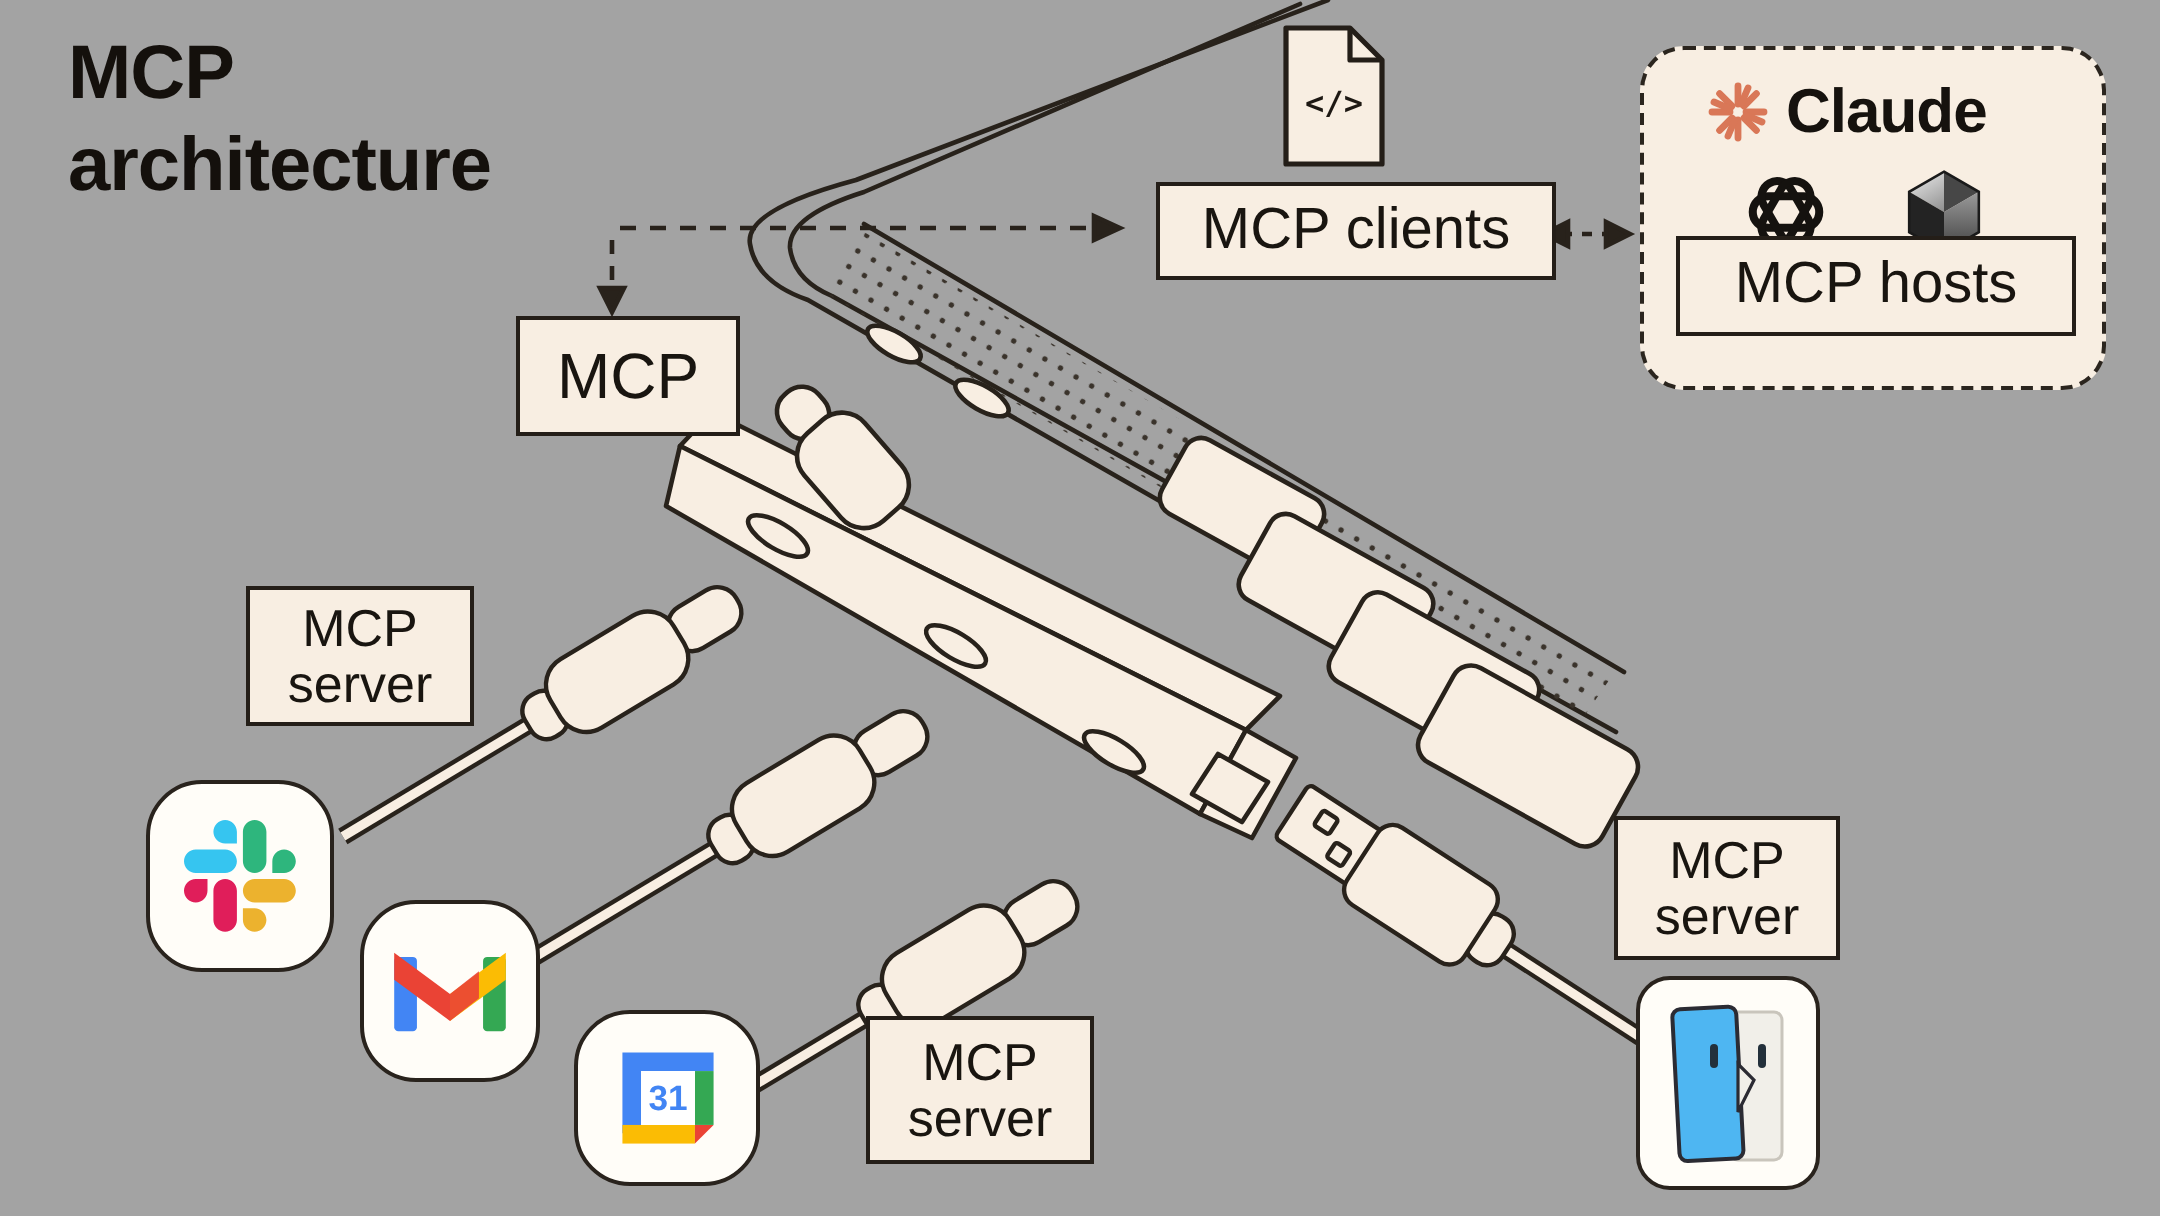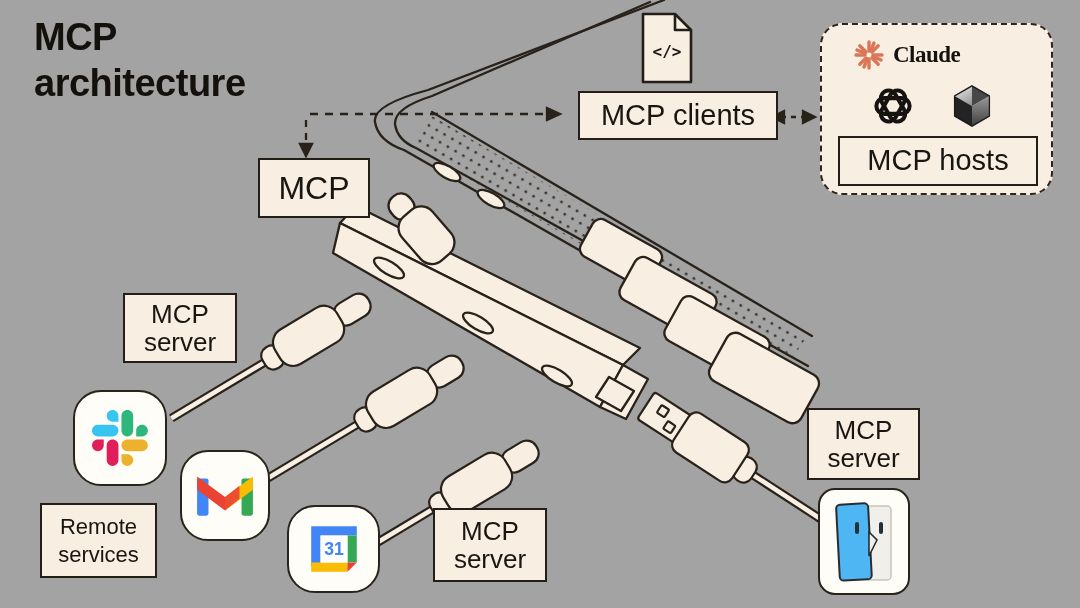--- a/index.html
+++ b/index.html
@@ -22,21 +22,21 @@
   }
   .tile{
     background:#fffdf8;border:2.3px solid #29231d;border-radius:28px;
     display:flex;align-items:center;justify-content:center;box-sizing:border-box;
   }
   .hosts{
     left:820px;top:23px;width:233px;height:172px;box-sizing:border-box;
     border:2.6px dashed #2b251e;border-radius:22px;background:#f8eee2;
   }
   .claude-row{position:absolute;left:30px;top:13px;display:flex;align-items:center;gap:7px;}
-  .claude-word{font-family:Liberation Serif, serif;font-weight:700;font-size:23px;color:#16120e;letter-spacing:-0.5px;}
+  .claude-word{font-family:Liberation Sans, sans-serif;font-weight:700;font-size:31px;color:#16120e;letter-spacing:-0.5px;}
   .codefile{left:640px;top:12px;width:54px;height:72px;}
   .codefile span{
     position:absolute;left:0;top:30px;width:100%;text-align:center;
     font-family:"DejaVu Sans Mono",monospace;font-weight:700;font-size:16px;color:#1d1813;
   }
   .clientpy{left:607px;top:144px;width:140px;text-align:center;font-size:26px;font-weight:500;color:#191510;}
 </style>
 </head>
 <body>
 
@@ -175,42 +175,39 @@
         <rect x="-19" y="-9" width="38" height="18" rx="9" transform="rotate(120)"></rect>
       </g>
     </svg>
     <svg class="abs" style="left:128px;top:58px;" width="44" height="46" viewBox="-24 -24 48 48">
       <polygon points="0,-22 19,-11 0,0 -19,-11" fill="url(#cubeTop)"></polygon>
       <polygon points="0,-22 19,-11 0,0" fill="#474747"></polygon>
       <polygon points="-19,-11 0,0 0,22 -19,11" fill="#232323"></polygon>
       <polygon points="19,-11 0,0 0,22 19,11" fill="url(#cubeRight)"></polygon>
       <polygon points="0,-22 19,-11 19,11 0,22 -19,11 -19,-11" fill="none" stroke="#1a1a1a" stroke-width="1.4"></polygon>
     </svg>
-    <div class="box abs" style="left:16px;top:111px;width:200px;height:50px;font-size:29px;">
+    <div class="box abs" style="left:16px;top:93px;width:200px;height:50px;font-size:29px;">
       <span>MCP hosts</span>
     </div>
   </div>
 
   <div class="abs box" style="left:258px;top:158px;width:112px;height:60px;font-size:32px;">
     <span>MCP</span>
   </div>
 
   <div class="abs box" style="left:123px;top:293px;width:114px;height:70px;font-size:26px;padding:0 14px;">
     <span>MCP server</span>
   </div>
   <div class="abs box" style="left:433px;top:508px;width:114px;height:74px;font-size:26px;padding:0 14px;">
     <span>MCP server</span>
   </div>
   <div class="abs box" style="left:807px;top:408px;width:113px;height:72px;font-size:26px;padding:0 14px;">
     <span>MCP server</span>
   </div>
 
-  <div class="abs box" style="left:40px;top:503px;width:117px;height:75px;font-size:22px;padding:0 16px;line-height:1.25;">
-    <span>Remote services</span>
-  </div>
 
   <div class="abs tile" style="left:73px;top:390px;width:94px;height:96px;">
     <svg width="56" height="56" viewBox="0 0 123 123">
       <path fill="#E01E5A" d="M25.8 77.6c0 7.1-5.8 12.9-12.9 12.9S0 84.7 0 77.6s5.8-12.9 12.9-12.9h12.9v12.9zM32.3 77.6c0-7.1 5.8-12.9 12.9-12.9s12.9 5.8 12.9 12.9v32.3c0 7.1-5.8 12.9-12.9 12.9s-12.9-5.8-12.9-12.9V77.6z"></path>
       <path fill="#36C5F0" d="M45.2 25.8c-7.1 0-12.9-5.8-12.9-12.9S38.1 0 45.2 0s12.9 5.8 12.9 12.9v12.9H45.2zM45.2 32.3c7.1 0 12.9 5.8 12.9 12.9s-5.8 12.9-12.9 12.9H12.9C5.8 58.1 0 52.3 0 45.2s5.8-12.9 12.9-12.9h32.3z"></path>
       <path fill="#2EB67D" d="M97 45.2c0-7.1 5.8-12.9 12.9-12.9s12.9 5.8 12.9 12.9-5.8 12.9-12.9 12.9H97V45.2zM90.5 45.2c0 7.1-5.8 12.9-12.9 12.9s-12.9-5.8-12.9-12.9V12.9C64.7 5.8 70.5 0 77.6 0s12.9 5.8 12.9 12.9v32.3z"></path>
       <path fill="#ECB22E" d="M77.6 97c7.1 0 12.9 5.8 12.9 12.9s-5.8 12.9-12.9 12.9-12.9-5.8-12.9-12.9V97h12.9zM77.6 90.5c-7.1 0-12.9-5.8-12.9-12.9s5.8-12.9 12.9-12.9h32.3c7.1 0 12.9 5.8 12.9 12.9s-5.8 12.9-12.9 12.9H77.6z"></path>
     </svg>
   </div>
 

